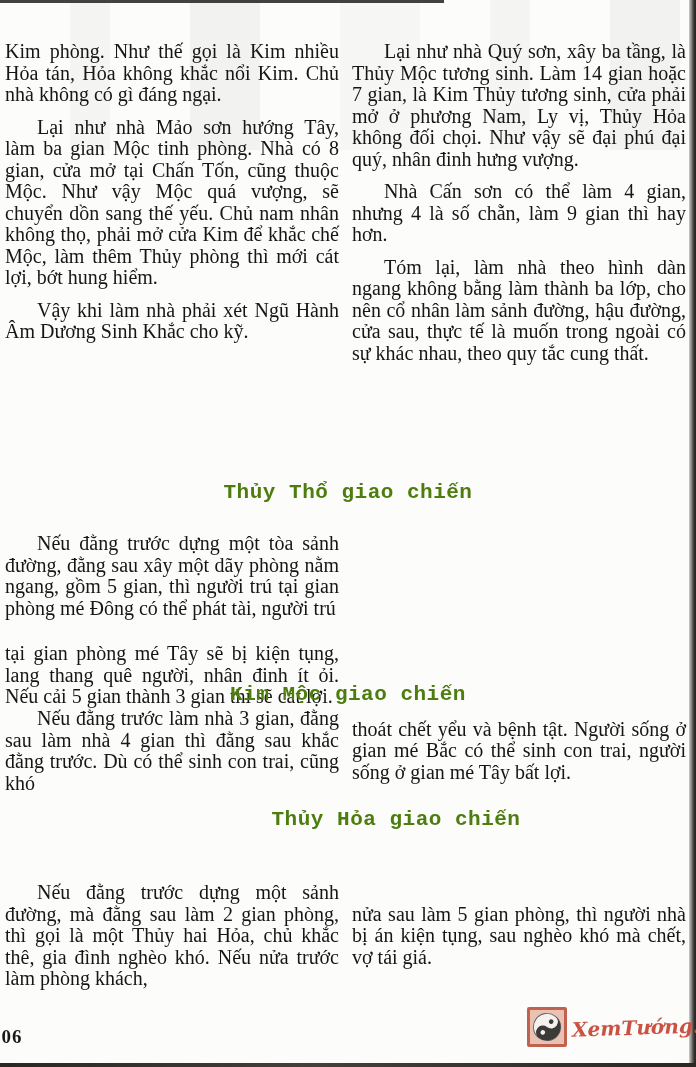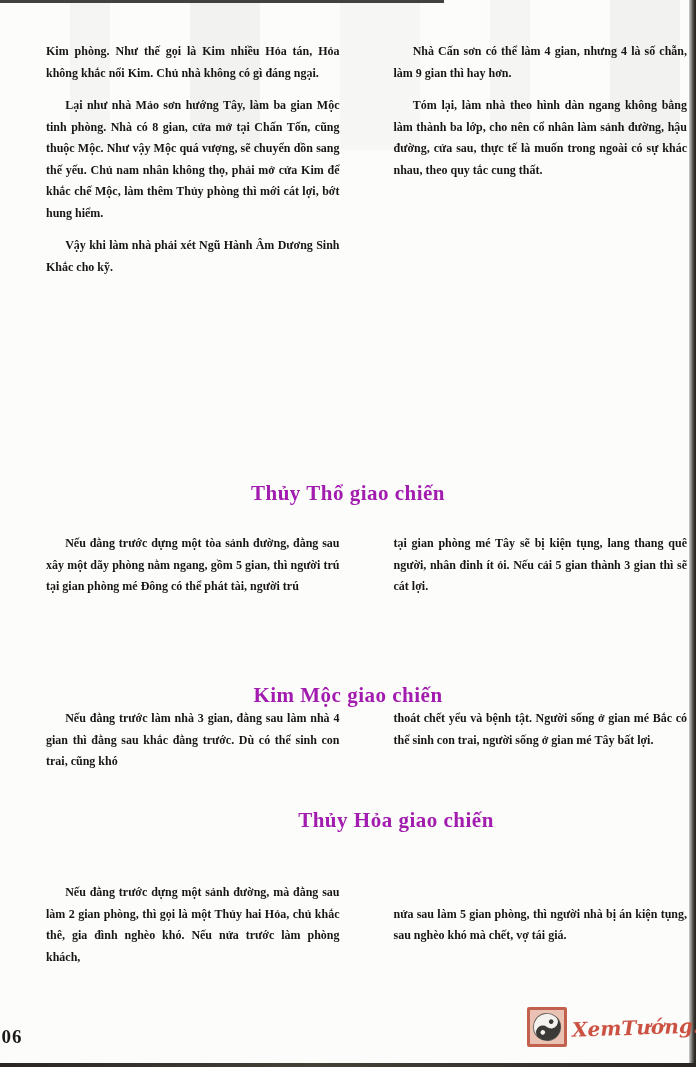--- a/index.html
+++ b/index.html
@@ -21,31 +21,31 @@
       transparent 260px 340px, rgba(110,110,110,0.04) 340px 420px);
     pointer-events:none;
   }
   .edge-top{position:absolute;top:0;left:0;width:444px;height:3px;background:#23211f;opacity:.85;}
   .edge-right{position:absolute;top:0;right:0;width:7px;height:100%;
     background:linear-gradient(to right, rgba(80,78,75,0.25), #3a3733 70%, #26231f);}
   .edge-bottom{position:absolute;bottom:0;left:0;width:100%;height:4px;
     background:linear-gradient(to right,#2a2723,#454038 45%,#2a2723);}
   
   .twocol{position:absolute;display:flex;gap:13px;left:5px;width:682px;}
-  .col{width:334px;font-size:12px;font-weight:bold;line-height:21.5px;text-align:justify;margin-left:41px;}
+  .col{width:334px;font-size:20px;font-weight:normal;line-height:21.5px;text-align:justify;}
   .col p{margin:0 0 11px 0;text-indent:1.6em;}
   .col p.noindent{text-indent:0;}
   .intro{top:41px;}
-  .sec1-cols{top:533px;}
-  .sec2-cols{top:708px;}
+  .sec1-cols{top:533px;flex-direction:column;}
+  .sec2-cols{top:708px;align-items:center;}
   .sec3-cols{top:882px;align-items:center;}
   .heading{
     position:absolute;left:0;width:696px;text-align:center;
-    font-family:Liberation Serif, serif;
-    font-weight:bold;font-size:21px;letter-spacing:.5px;color:#a21caf;
+    font-family:Liberation Mono, monospace;
+    font-weight:bold;font-size:21px;letter-spacing:.5px;color:#4d7c0f;
   }
   .h1{top:481px;}
   .h2{top:663px;margin-top:20px;}
   .h3{top:808px;margin-left:48px;}
   
   .pageno{
     position:absolute;top:1026px;left:-9px;
     font-size:19px;font-weight:bold;letter-spacing:1px;color:#1c1a18;
   }
   
@@ -78,20 +78,21 @@
   <div class="edge-right"></div>
   <div class="edge-bottom"></div>
 
   <div class="twocol intro">
     <div class="col">
       <p class="noindent">Kim phòng. Như thế gọi là Kim nhiều Hỏa tán, Hỏa không khắc nổi Kim. Chủ nhà không có gì đáng ngại.</p>
       <p>Lại như nhà Mảo sơn hướng Tây, làm ba gian Mộc tinh phòng. Nhà có 8 gian, cửa mở tại Chấn Tốn, cũng thuộc Mộc. Như vậy Mộc quá vượng, sẽ chuyển dồn sang thế yếu. Chủ nam nhân không thọ, phải mở cửa Kim để khắc chế Mộc, làm thêm Thủy phòng thì mới cát lợi, bớt hung hiểm.</p>
       <p>Vậy khi làm nhà phải xét Ngũ Hành Âm Dương Sinh Khắc cho kỹ.</p>
     </div>
     <div class="col">
+      <p>Lại như nhà Quý sơn, xây ba tầng, là Thủy Mộc tương sinh. Làm 14 gian hoặc 7 gian, là Kim Thủy tương sinh, cửa phải mở ở phương Nam, Ly vị, Thủy Hỏa không đối chọi. Như vậy sẽ đại phú đại quý, nhân đinh hưng vượng.</p>
       <p>Nhà Cấn sơn có thể làm 4 gian, nhưng 4 là số chẵn, làm 9 gian thì hay hơn.</p>
       <p>Tóm lại, làm nhà theo hình dàn ngang không bằng làm thành ba lớp, cho nên cổ nhân làm sảnh đường, hậu đường, cửa sau, thực tế là muốn trong ngoài có sự khác nhau, theo quy tắc cung thất.</p>
     </div>
   </div>
 
   <div class="heading h1">Thủy Thổ giao chiến</div>
   <div class="twocol sec1-cols">
     <div class="col">
       <p>Nếu đằng trước dựng một tòa sảnh đường, đằng sau xây một dãy phòng nằm ngang, gồm 5 gian, thì người trú tại gian phòng mé Đông có thể phát tài, người trú</p>
     </div>

